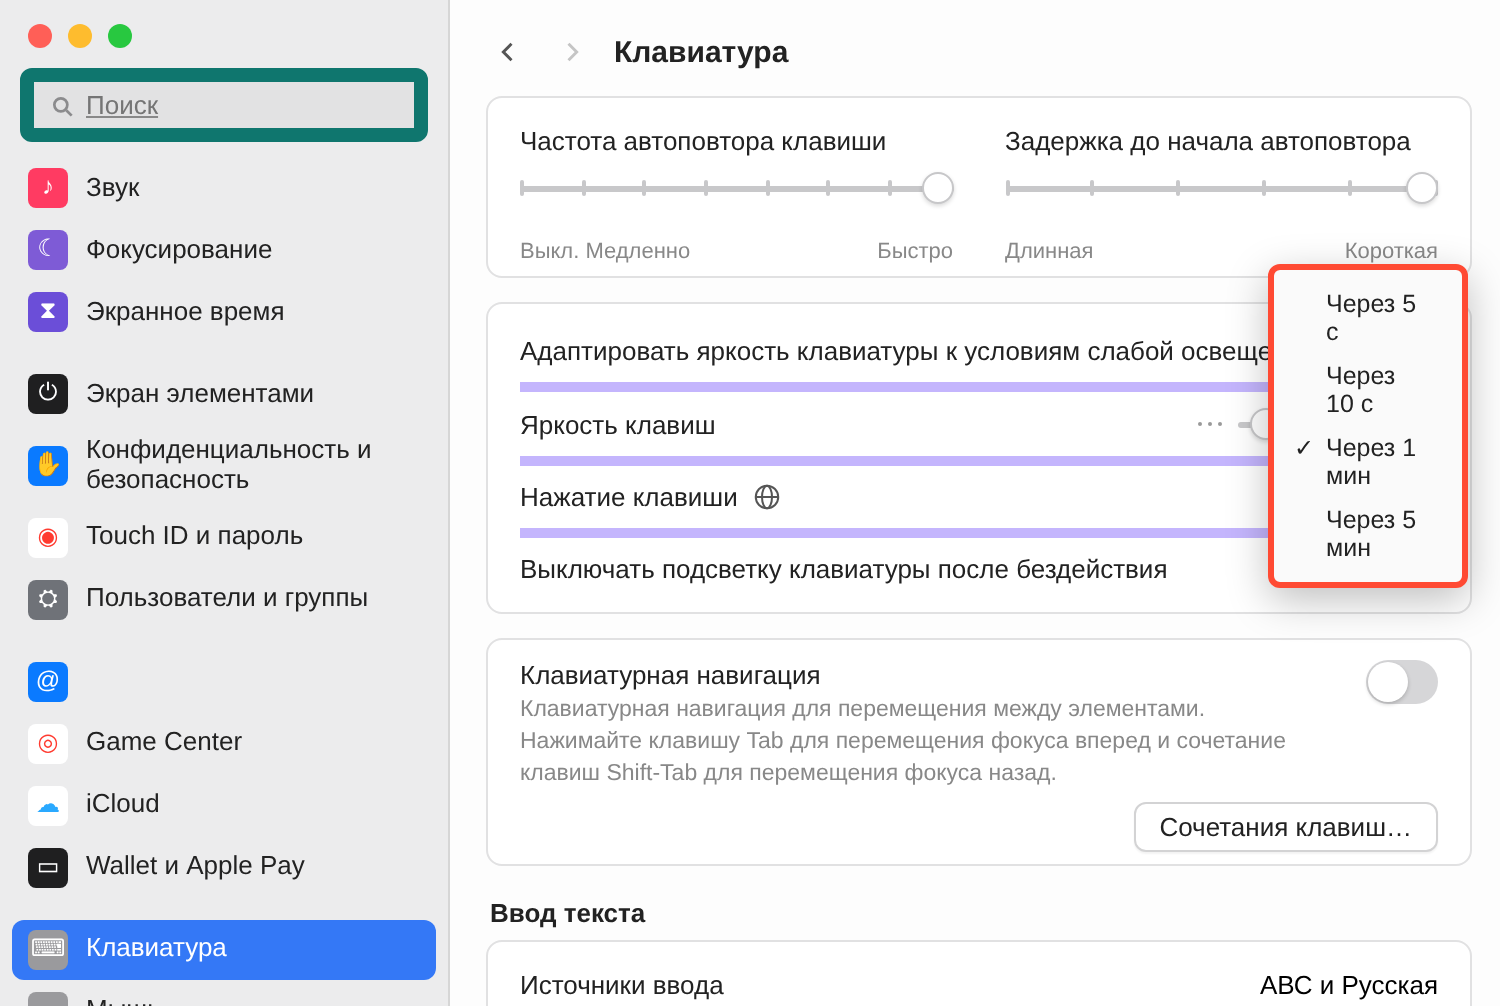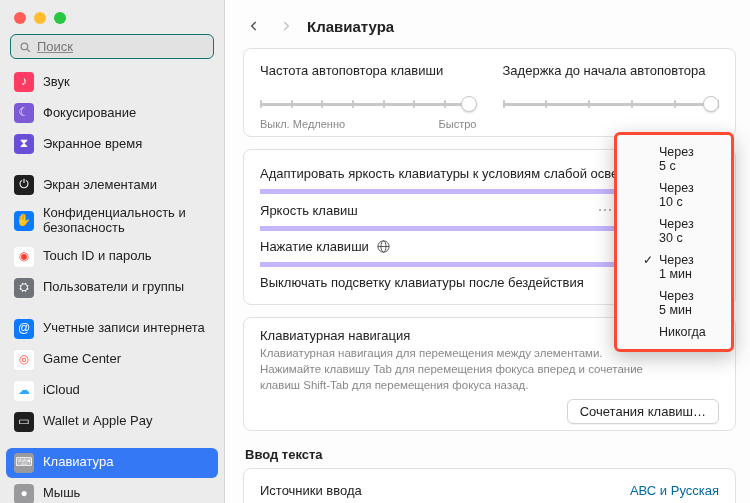--- a/index.html
+++ b/index.html
@@ -3,62 +3,62 @@
 <meta charset="utf-8">
 <style>
   * { box-sizing: border-box; margin: 0; padding: 0; }
   html, body { width: 750px; height: 503px; overflow: hidden; font-family: -apple-system, "Helvetica Neue", Arial, sans-serif; font-size: 13px; color: #222; background: #fff; }
   .window { display: flex; width: 100%; height: 100%; }
   .sidebar { width: 225px; background: #ececed; border-right: 1px solid #d6d6d6; display: flex; flex-direction: column; }
   .tl { display: flex; gap: 8px; padding: 12px 14px 10px; }
   .tl-dot { width: 12px; height: 12px; border-radius: 50%; }
   .dot-r { background: #ff5f57; } .dot-y { background: #febc2e; } .dot-g { background: #28c840; }
   .search-wrap { padding: 0 10px 8px; }
-  .search { display: flex; align-items: flex-end; background: #e2e2e3; border: 1px solid #0f766e; border-radius: 6px; padding: 4px 8px; color: #888; text-decoration: underline; }
+  .search { display: flex; align-items: flex-end; background: #e2e2e3; border: 7px solid #0f766e; border-radius: 6px; padding: 4px 8px; color: #888; text-decoration: underline; }
   .search svg { margin-right: 5px; flex: none; }
   .search input { border: none; background: transparent; outline: none; font-size: 13px; color: #555; width: 100%; }
   .sb-list { flex: 1; overflow: hidden; padding: 0 6px; }
   .sb-item { display: flex; align-items: center; gap: 9px; padding: 5px 8px; border-radius: 6px; margin-bottom: 1px; cursor: default; line-height: 1.15; }
   .sb-item.sel { background: #3478f6; color: #fff; }
   .sb-icon { width: 20px; height: 20px; border-radius: 4px; display: flex; align-items: center; justify-content: center; font-size: 12px; color: #fff; flex: none; }
   .content { flex: 1; background: #fdfdfd; display: flex; flex-direction: column; padding: 10px 14px 0 18px; overflow: hidden; }
   .header { display: flex; align-items: center; gap: 10px; padding: 4px 0 10px; }
   .nav-btn { width: 22px; height: 24px; display: flex; align-items: center; justify-content: center; color: #555; border-radius: 5px; }
   .nav-btn.dis { color: #c5c5c5; }
   .title { font-size: 15px; font-weight: 600; color: #222; }
   .card { background: #fff; border: 1px solid #e1e1e2; border-radius: 8px; padding: 14px 16px 6px; margin-bottom: 12px; }
   .row { display: flex; align-items: center; justify-content: space-between; padding: 8px 0; border-top: 5px solid #c4b5fd; }
   .row:first-child { border-top: none; }
   .row-label { color: #222; }
   .sliders-top { display: flex; gap: 26px; }
   .slider-group { flex: 1; }
-  .sg-label { font-size: 13px; color: #222; margin-bottom: 16px; display: block; }
+  .sg-label { font-size: 13px; color: #222; margin-bottom: 6px; display: block; }
   .slider-track { position: relative; height: 20px; }
   .track-line { position: absolute; top: 9px; left: 0; right: 0; height: 3px; background: #c8c8ca; border-radius: 2px; }
   .ticks { position: absolute; inset: 0; display: flex; justify-content: space-between; align-items: center; }
   .tick { width: 2px; height: 8px; background: #c8c8ca; border-radius: 1px; }
   .knob { position: absolute; top: 2px; width: 16px; height: 16px; background: #fff; border: 1px solid #c7c7c9; border-radius: 50%; box-shadow: 0 1px 2px rgba(0,0,0,.15); }
-  .slider-labels { display: flex; justify-content: space-between; font-size: 11px; color: #888; margin-top: 4px; gap: 32px; }
+  .slider-labels { display: flex; justify-content: space-between; font-size: 11px; color: #888; margin-top: 16px; gap: 32px; }
   .bslider { position: relative; width: 120px; height: 16px; display: flex; align-items: center; }
   .bslider .dots { display: flex; gap: 3px; margin-right: 8px; }
   .bslider .ddot { width: 2px; height: 2px; background: #9a9a9a; border-radius: 50%; }
   .bslider .line { flex: 1; height: 3px; background: #c8c8ca; border-radius: 2px; position: relative; }
   .bslider .kb { position: absolute; top: -7px; left: 6px; width: 16px; height: 16px; background: #fff; border: 1px solid #c7c7c9; border-radius: 50%; box-shadow: 0 1px 2px rgba(0,0,0,.15); }
   .sun { width: 16px; height: 16px; color: #9a9a9a; margin-left: 6px; }
   .switch { width: 36px; height: 22px; background: #d6d6d8; border-radius: 11px; position: relative; }
   .switch .kn { width: 20px; height: 20px; background: #fff; border-radius: 50%; position: absolute; top: 1px; left: 1px; box-shadow: 0 1px 2px rgba(0,0,0,.2); }
   .globe { width: 15px; height: 15px; vertical-align: -3px; margin-left: 4px; }
   .desc { font-size: 11.5px; color: #888; line-height: 1.4; margin-top: 2px; }
   .btn-row { display: flex; justify-content: flex-end; margin-top: 6px; }
   .btn { background: #fff; border: 1px solid #d3d3d4; border-radius: 6px; padding: 4px 12px; font-size: 13px; box-shadow: 0 1px 1px rgba(0,0,0,.05); cursor: default; }
   .section-title { font-size: 13px; font-weight: 600; color: #222; margin: 4px 0 6px 2px; }
-  .popup { position: absolute; top: 132px; right: 16px; background: #fafafa; border: 3px solid #ff4a33; border-radius: 6px; box-shadow: 0 6px 20px rgba(0,0,0,.25); padding: 6px 20px; z-index: 10; width: 120px; }
+  .popup { position: absolute; top: 132px; right: 16px; background: #fafafa; border: 3px solid #ff4a33; border-radius: 6px; box-shadow: 0 6px 20px rgba(0,0,0,.25); padding: 6px 4px; z-index: 10; width: 100px; }
   .popup-item { padding: 4px 14px 4px 22px; font-size: 12.5px; position: relative; cursor: default; }
   .popup-item.sel::before { content: "✓"; position: absolute; left: 6px; top: 4px; font-size: 12px; }
-  .value-text { color: #0369a1; font-size: 13px; text-align: center; }
+  .value-text { color: #000000; font-size: 13px; text-align: center; }
   .row-right { display: flex; align-items: center; gap: 10px; }
 </style>
 </head>
 <body>
 
 <div class="window">
   <div class="sidebar">
     <div class="tl">
       <div class="tl-dot dot-r"></div>
       <div class="tl-dot dot-y"></div>
@@ -99,21 +99,20 @@
           <div class="sb-icon" style="background: rgb(255, 255, 255); color: rgb(255, 59, 48);">◉</div>
           <span>Touch ID и пароль</span>
         </div>
         <div class="sb-item">
           <div class="sb-icon" style="background: rgb(111, 114, 120);">⛭</div>
           <span>Пользователи и группы</span>
         </div>
         <div style="height: 10px;"></div>
         <div class="sb-item">
           <div class="sb-icon" style="background: rgb(10, 122, 255);">@</div>
-          <span>Учетные записи интернета</span>
         </div>
         <div class="sb-item">
           <div class="sb-icon" style="background: rgb(255, 255, 255); color: rgb(255, 59, 48);">◎</div>
           <span>Game Center</span>
         </div>
         <div class="sb-item">
           <div class="sb-icon" style="background: rgb(255, 255, 255); color: rgb(42, 169, 255);">☁</div>
           <span>iCloud</span>
         </div>
         <div class="sb-item">
@@ -176,20 +175,24 @@
             <div class="track-line"></div>
             <div class="ticks">
                 <div class="tick"></div>
                 <div class="tick"></div>
                 <div class="tick"></div>
                 <div class="tick"></div>
                 <div class="tick"></div>
                 <div class="tick"></div>
               </div>
             <div class="knob" style="left:calc(100% - 16px);"></div>
+          </div>
+          <div class="slider-labels">
+            <span>Длинная</span>
+            <span>Короткая</span>
           </div>
         </div>
       </div>
     </div>
 
     <div class="card" style="padding-top:8px;">
       <div class="row">
         <div class="row-label">Адаптировать яркость клавиатуры к условиям слабой освещен</div>
       </div>
       <div class="row">
@@ -257,19 +260,17 @@
       </div>
       <div class="row" style="border-top:1px solid #eee;">
         <div></div>
 
       </div>
     </div>
 
     <div class="popup" id="popup">
         <div class="popup-item">Через 5 с</div>
         <div class="popup-item">Через 10 с</div>
-        <div class="popup-item">Через 30 с</div>
         <div class="popup-item sel">Через 1 мин</div>
         <div class="popup-item">Через 5 мин</div>
-        <div class="popup-item">Никогда</div>
       </div>
   </div>
 </div>
 
 </body></html>

